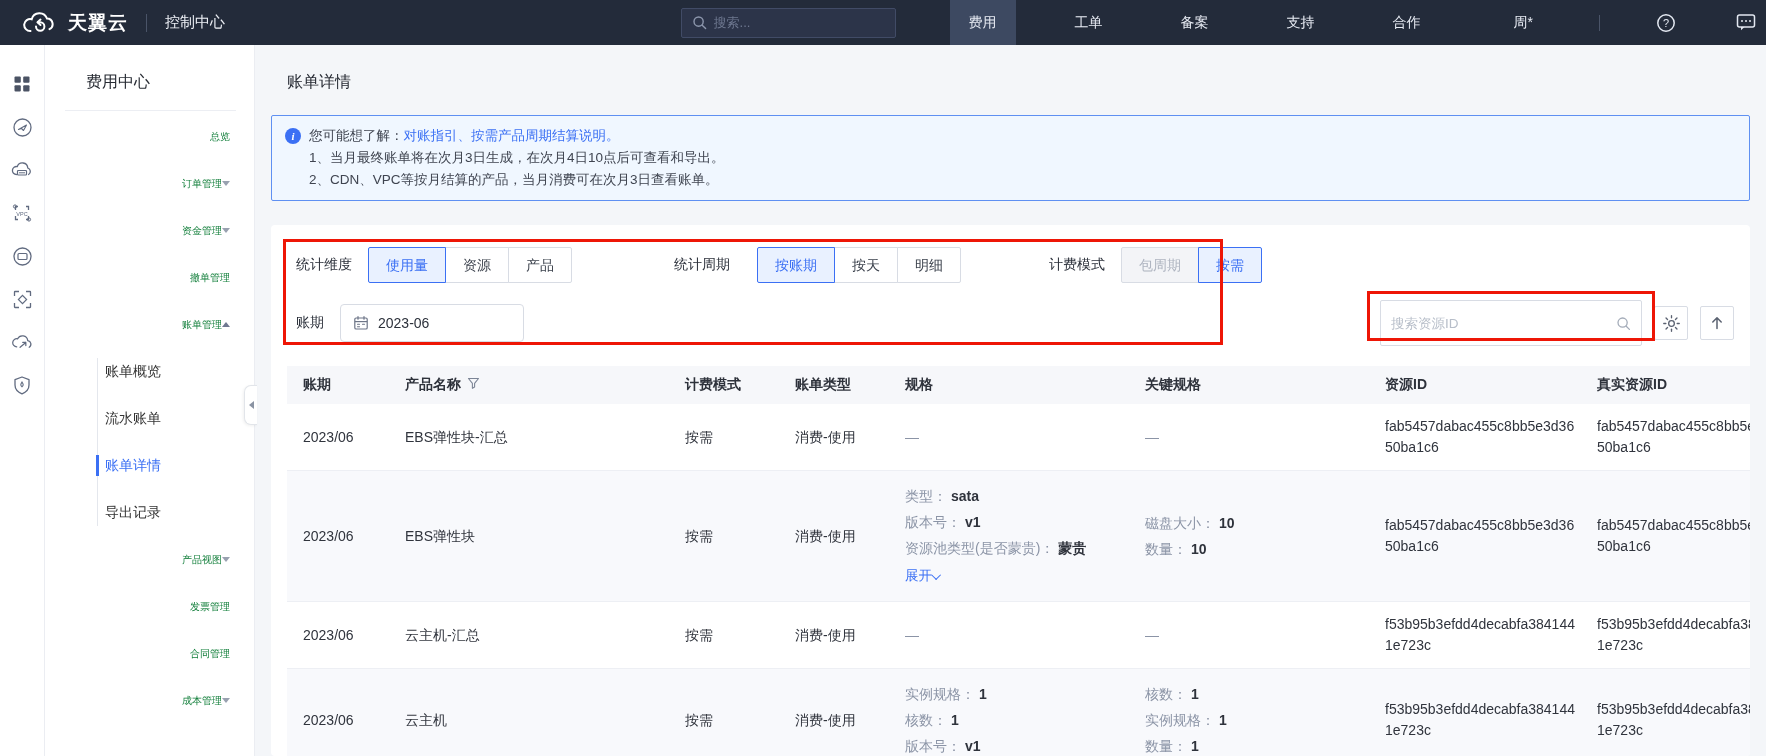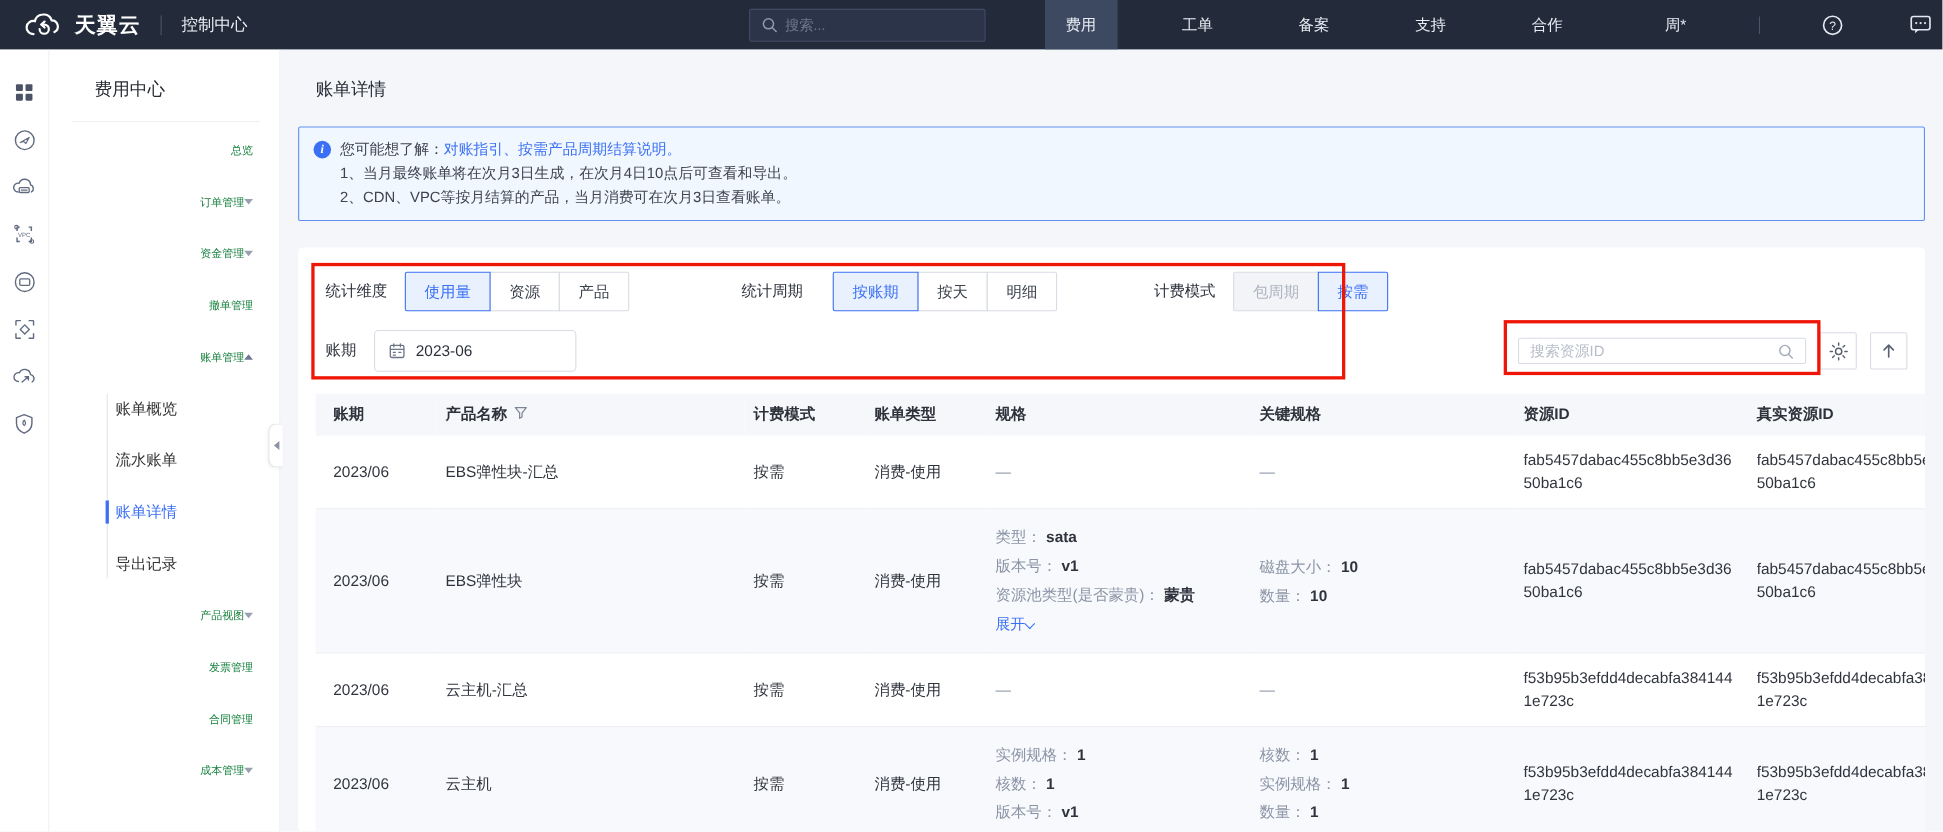--- a/index.html
+++ b/index.html
@@ -67,21 +67,21 @@
   .seg-btn:last-child { border-radius:0 2px 2px 0; }
   .seg-btn.selected { border-color:#3b70f4; color:#3b70f4; background:#e9f1ff; position:relative; z-index:2; }
   .seg-btn.disabled { background:#f3f4f7; color:#aeb4c0; }
 
   .filter-row2 { display:flex; align-items:center; justify-content:space-between; margin-top:17px; padding-left:9px; }
   .fr2-left { display:flex; align-items:center; }
   .date-input { width:184px; height:38px; background:#fff; border:1px solid #d8dce4; border-radius:4px; display:flex; align-items:center; padding:0 12px; cursor:pointer; }
   .date-input svg { margin-right:9px; flex:none; }
   .date-value { font-size:14px; color:#2c313b; }
   .fr2-right { display:flex; align-items:center; gap:12px; }
-  .search-res { width:262px; height:24px; background:#fff; border:1px solid #d8dce4; border-radius:2px; display:flex; align-items:center; padding:0 10px; }
+  .search-res { width:262px; height:46px; background:#fff; border:1px solid #d8dce4; border-radius:2px; display:flex; align-items:center; padding:0 10px; }
   .search-res input { flex:1; min-width:0; border:none; outline:none; font-size:13.5px; color:#30343d; font-family:inherit; }
   .search-res input::placeholder { color:#b7bec9; }
   .icon-btn { width:34px; height:34px; background:#fff; border:1px solid #d8dce4; border-radius:2px; display:flex; align-items:center; justify-content:center; color:#555c69; cursor:pointer; }
 
   
   .table-wrap { margin-top:20px; }
   table { border-collapse:collapse; table-layout:fixed; width:1514px; }
   col.c1{width:110px} col.c2{width:280px} col.c3{width:110px} col.c4{width:110px}
   col.c5{width:240px} col.c6{width:240px} col.c7{width:212px} col.c8{width:212px}
   thead th { background:#f6f7fa; height:38px; text-align:left; padding:0 8px; font-size:14px; font-weight:600; color:#2e323b; white-space:nowrap; }

